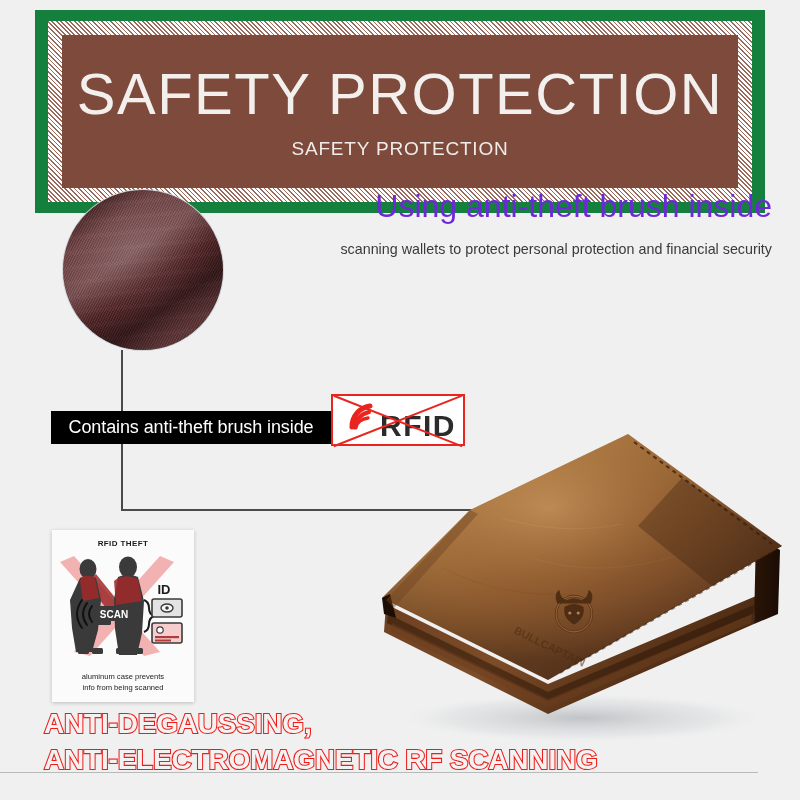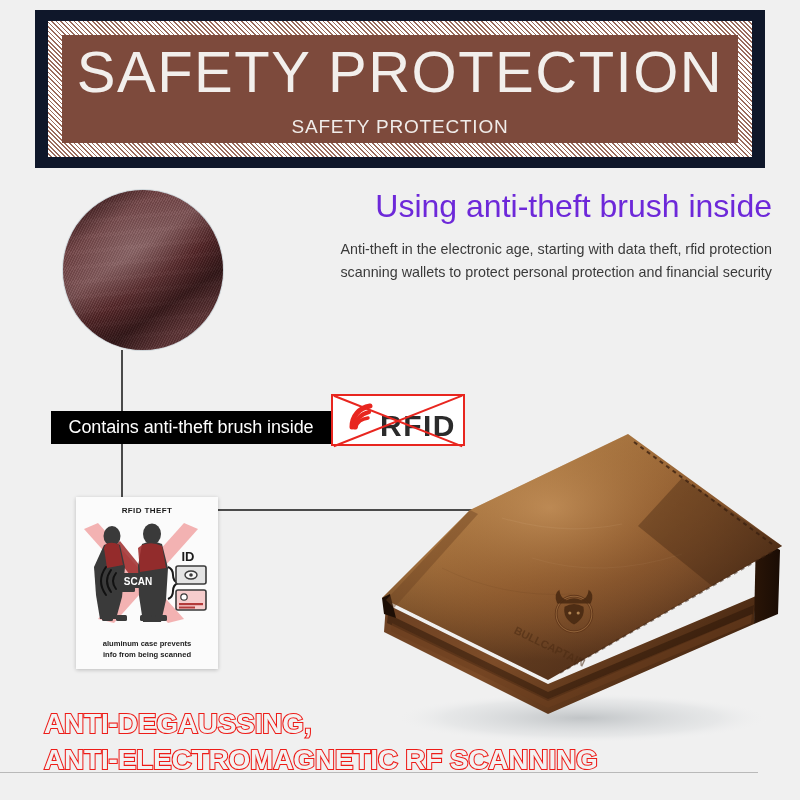--- a/index.html
+++ b/index.html
@@ -19,22 +19,22 @@
     background: #f0f0f0;
     overflow: hidden;
   }
 
   
   .banner {
     position: absolute;
     left: 35px;
     top: 10px;
     width: 730px;
-    height: 158px;
-    background: #0f172a;
+    height: 203px;
+    background: #15803d;
     box-sizing: border-box;
   }
   .banner-hatch {
     position: absolute;
     left: 13px;
     top: 11px;
     right: 13px;
     bottom: 11px;
     box-sizing: border-box;
     border: 7px solid transparent;
@@ -250,46 +250,45 @@
     font-weight: 700;
     color: #2b2b2b;
     letter-spacing: 1.5px;
     line-height: 1;
   }
 
   
   .theft-card {
     position: absolute;
     left: 52px;
-    top: 497px;
+    top: 530px;
     width: 142px;
     height: 172px;
     background: #fbfbfb;
     box-shadow: 0 1px 4px rgba(0,0,0,0.22);
     overflow: hidden;
-    margin-left: 24px;
   }
   .theft-title {
     position: absolute;
     left: 0; right: 0;
     top: 9px;
     text-align: center;
     font-size: 8px;
     font-weight: 700;
     color: #1a1a1a;
     letter-spacing: 0.4px;
   }
   .theft-art { position: absolute; left: 0; top: 14px; width: 142px; height: 118px; }
   .theft-foot {
     position: absolute;
     left: 0; right: 0;
     bottom: 9px;
     text-align: center;
     font-size: 7.6px;
-    font-weight: 700;
+    font-weight: 400;
     color: #222222;
     line-height: 1.45;
   }
 
   
   .wallet-stage {
     position: absolute;
     left: 352px;
     top: 418px;
     width: 448px;
@@ -333,21 +332,20 @@
     </div>
     <div class="banner-text-wrap">
       <div class="banner-title">SAFETY PROTECTION</div>
       <div class="banner-sub">SAFETY PROTECTION</div>
     </div>
   </div>
 
   <div class="headline-block">
     <div class="headline-light">Using anti-theft brush inside</div>
     <div class="headline-body">
-      <div>Anti-theft in the electronic age, starting with data theft, rfid protection</div>
       <div>scanning wallets to protect personal protection and financial   security</div>
     </div>
   </div>
 
   <div class="swatch">
     <div class="swatch-weave"></div>
     <div class="swatch-fold"></div>
     <div class="swatch-vignette"></div>
   </div>
 

